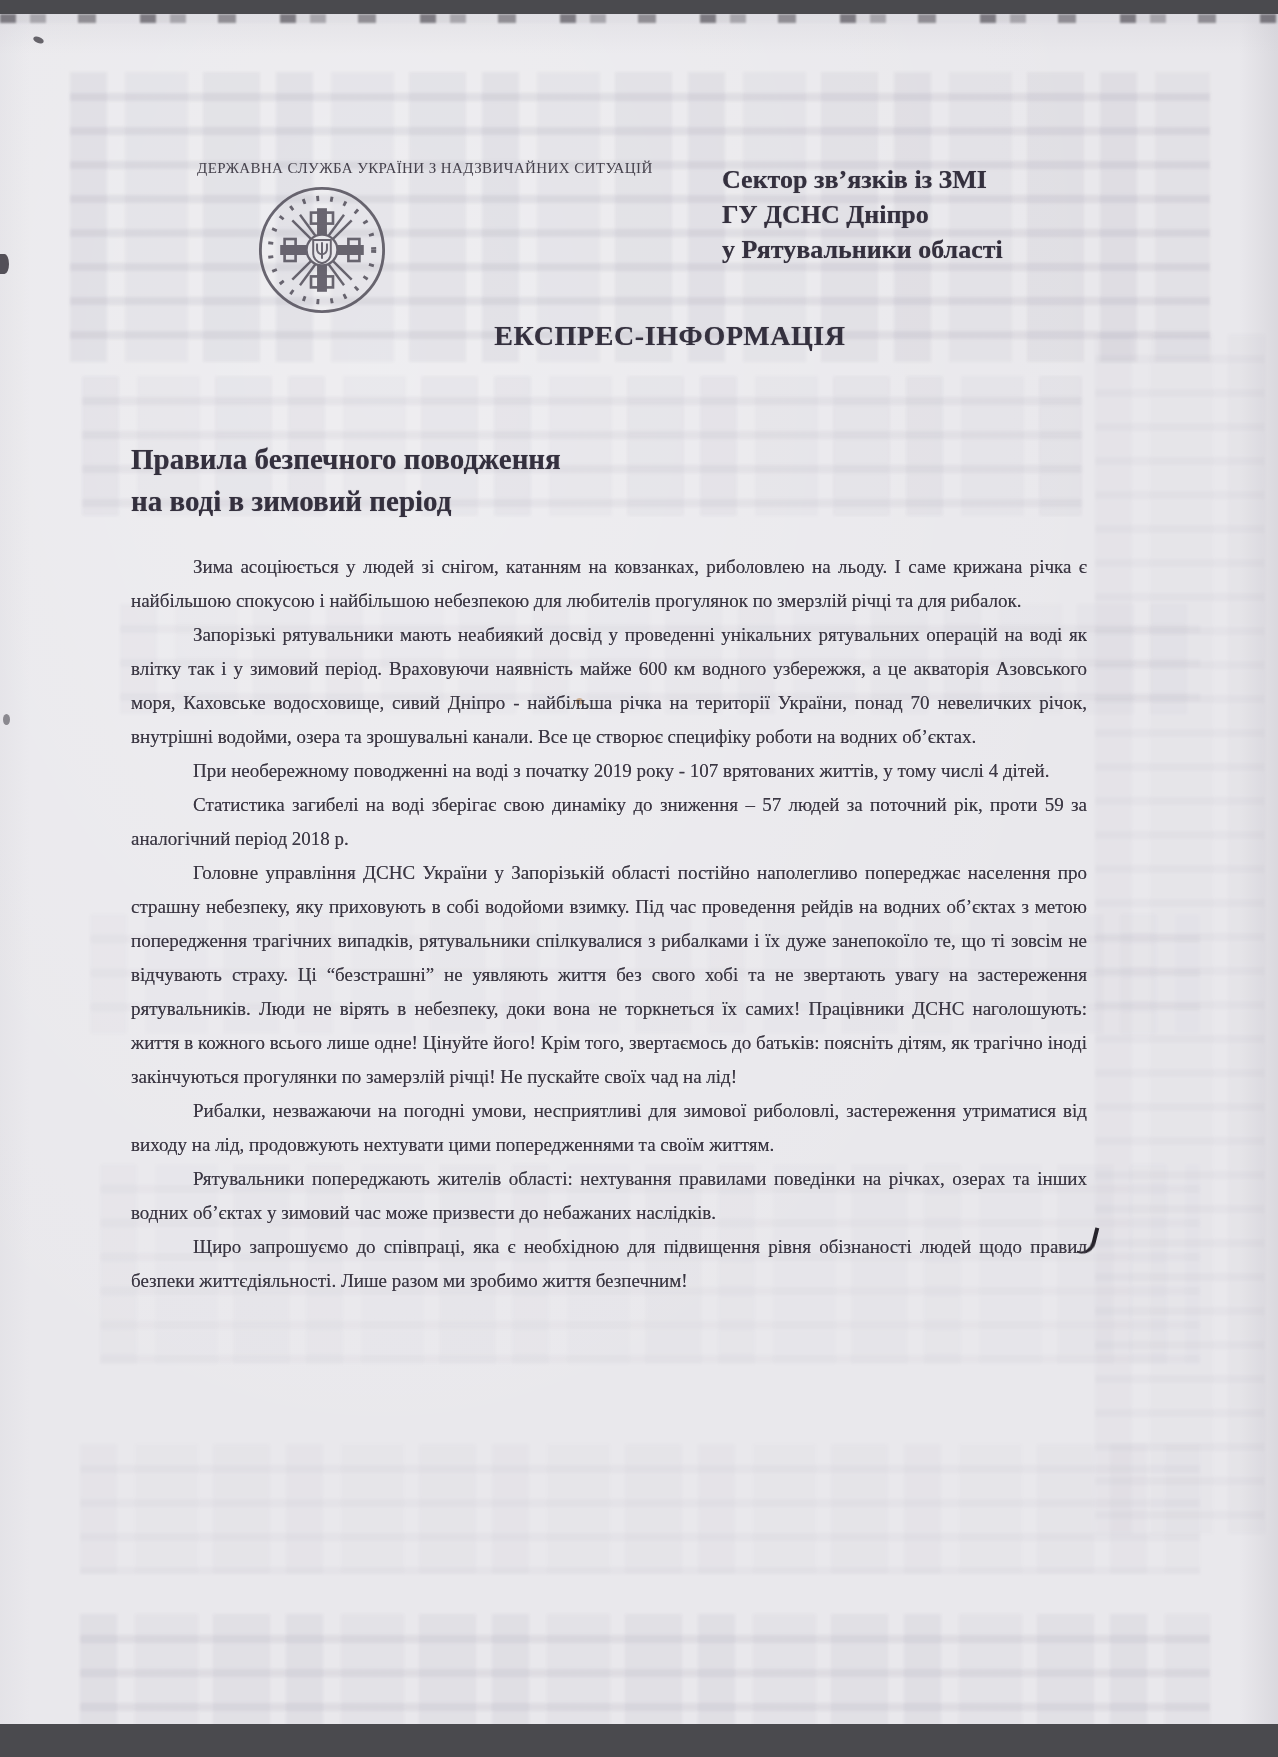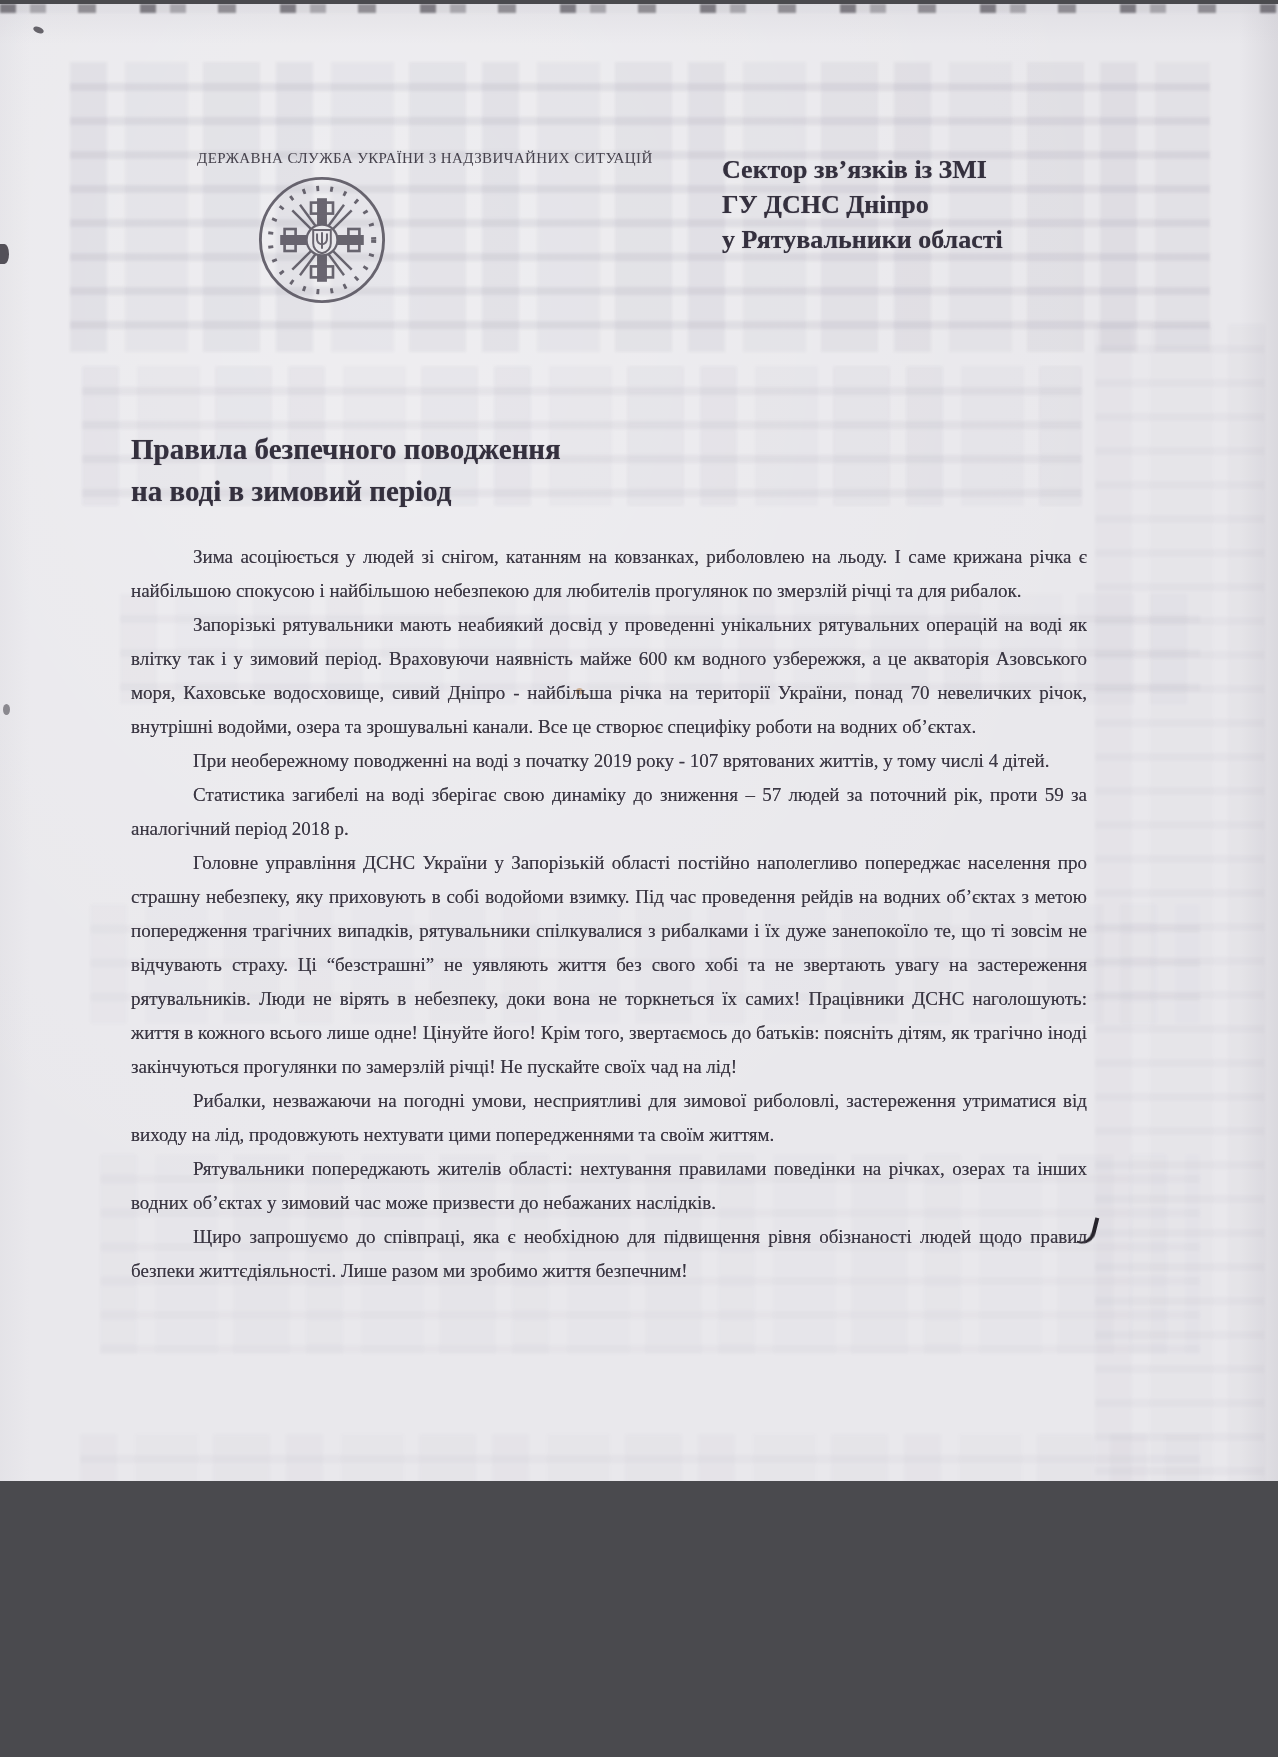--- a/index.html
+++ b/index.html
@@ -1,19 +1,19 @@
 <!DOCTYPE html>
 <html><head>
 <meta charset="utf-8">
 <style>
   html,body{margin:0;padding:0;background:#4a4a4e;}
   .page{
     position:relative;
-    width:1278px;height:1477px;
-    margin:4px auto;
+    width:1278px;height:1710px;
+    margin:14px auto;
     background:#e9e8ec;
     background-image:
       linear-gradient(180deg, rgba(200,198,206,.25) 0, rgba(233,232,236,0) 40px),
       linear-gradient(90deg, rgba(205,203,210,.18) 0, rgba(233,232,236,0) 30px, rgba(233,232,236,0) 97%, rgba(150,146,158,.18) 100%),
       radial-gradient(ellipse at 30% 20%, rgba(255,255,255,.25), rgba(255,255,255,0) 60%);
     overflow:hidden;
     font-family:"Liberation Serif", serif;
     color:#3b3743;
   }
   
@@ -132,20 +132,21 @@
     </g>
   </svg>
 
 
   <div class="sender">
     <div>Сектор зв’язків із ЗМІ</div>
     <div>ГУ ДСНС Дніпро</div>
     <div>у Рятувальники області</div>
   </div>
 
+  <div class="doc-kind">ЕКСПРЕС-ІНФОРМАЦІЯ</div>
 
   <div class="doc-title">
     <div>Правила безпечного поводження</div>
     <div>на воді в зимовий період</div>
   </div>
 
   <div class="body-text">
     <p>Зима асоціюється у людей зі снігом, катанням на ковзанках, риболовлею на льоду. І саме крижана річка є найбільшою спокусою і найбільшою небезпекою для любителів прогулянок по змерзлій річці та для рибалок.</p>
     <p>Запорізькі рятувальники мають неабиякий досвід у проведенні унікальних рятувальних операцій на воді як влітку так і у зимовий період. Враховуючи наявність майже 600 км водного узбережжя, а це акваторія Азовського моря, Каховське водосховище, сивий Дніпро - найбільша річка на території України, понад 70 невеличких річок, внутрішні водойми, озера та зрошувальні канали. Все це створює специфіку роботи на водних об’єктах.</p>
     <p>При необережному поводженні на воді з початку 2019 року - 107 врятованих життів, у тому числі 4 дітей.</p>

